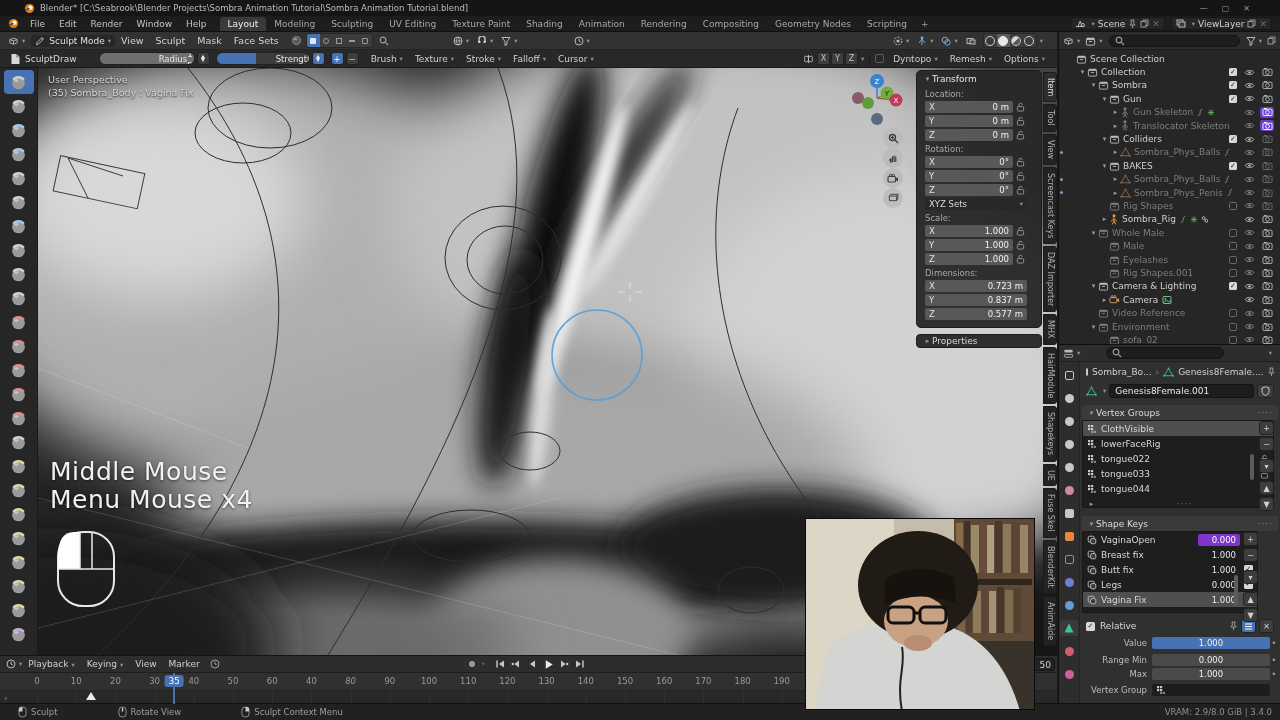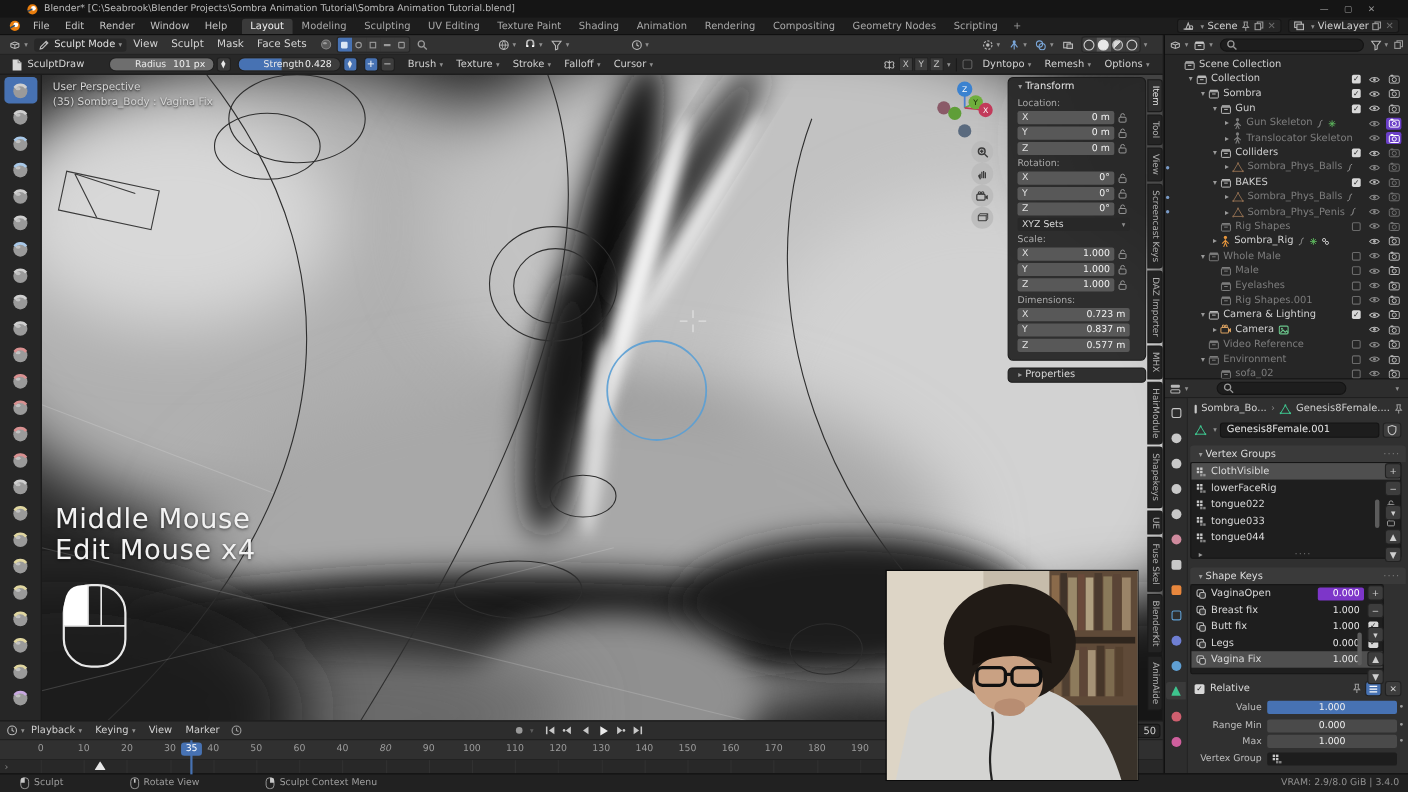--- a/index.html
+++ b/index.html
@@ -36,21 +36,21 @@
   .shadeball { width:10px; height:10px; border-radius:50%; border:1.5px solid #cfcfcf; }
   .shadeball.solid { background:#e8e8e8; border-color:#e8e8e8; }
   .shadeball.half { background:linear-gradient(135deg,#d8d8d8 50%,#5a5a5a 50%); border-color:#bdbdbd;}
   .shadeball.wire { background:radial-gradient(circle,#3a3a3a 40%,transparent 41%); }
 
   
   #tool-settings { left:0; top:50px; width:1057px; height:18px; background:#282828; display:flex; align-items:center; border-bottom:1px solid #1a1a1a; }
   .pill { height:13px; border-radius:7px; background:#3d3d3d; border:1px solid #202020; position:relative; display:flex; align-items:center; overflow:hidden; font-size:8.5px;}
   .pill .fillbar { position:absolute; left:0; top:0; bottom:0; background:#6e6e6e; }
   .pill .fillbar.blue { background:#4772b3; }
-  .pill .lab { position:relative; padding-left:23px; color:#e8e8e8; }
+  .pill .lab { position:relative; padding-left:23px; color:#e8e8e8;margin-left:36px; }
   .pill .val { position:relative; margin-left:auto; padding-right:7px; color:#f0f0f0; }
   .tsbtn { height:13px; min-width:13px; border-radius:3px; background:#3d3d3d; border:1px solid #202020; display:flex; align-items:center; justify-content:center; color:#cfcfcf; margin-left:2px;}
   .drop { height:13px; border-radius:3px; padding:0 6px; display:flex; align-items:center; color:#d0d0d0; font-size:9px;}
   .axisbtn { width:13px; height:13px; background:#3d3d3d; border:1px solid #202020; display:flex; align-items:center; justify-content:center; color:#c3c3c3; font-size:8px; }
 
   
   #toolbar { left:0; top:68px; width:38px; height:587px; background:#262626; border-right:1px solid #1a1a1a; display:flex; flex-direction:column; align-items:center; padding-top:2px;}
   .brush { width:30px; height:24px; display:flex; align-items:center; justify-content:center; border-radius:4px; }
   .brush.active { background:#4772b3; }
   .tint-gray{ color:#cfcfcf; } .tint-blue{ color:#a8c8e8; } .tint-red{ color:#d89090; }
@@ -694,21 +694,21 @@
     </svg>
   </div>
 
   <div id="vp-label" class="abs">
     <div>User Perspective</div>
     <div>(35) Sombra_Body : Vagina Fix</div>
   </div>
 
   <div id="screencast" class="abs">
     <div class="line">Middle Mouse</div>
-    <div class="line">Edit Mouse x4</div>
+    <div class="line">Menu Mouse x4</div>
     <svg width="72" height="92" viewBox="0 0 72 92" style="margin-top:8px">
       <rect x="8" y="10" width="56" height="74" rx="25" fill="none" stroke="#e8e8e8" stroke-width="2"></rect>
       <path d="M30 10 H24 Q8 10 8 34 V47 H30 Z" fill="#ffffff"></path>
       <path d="M30 10 V47 M42 10 V47 M8 47 H64" stroke="#e8e8e8" stroke-width="1.5" fill="none"></path>
     </svg>
   </div>
 
   <svg id="gizmo" class="abs" width="64" height="60" viewBox="0 0 64 60">
     <g stroke="#888" stroke-width="1.6">
       <line x1="32" y1="26" x2="32" y2="10" stroke="#4a7fd0"></line>

